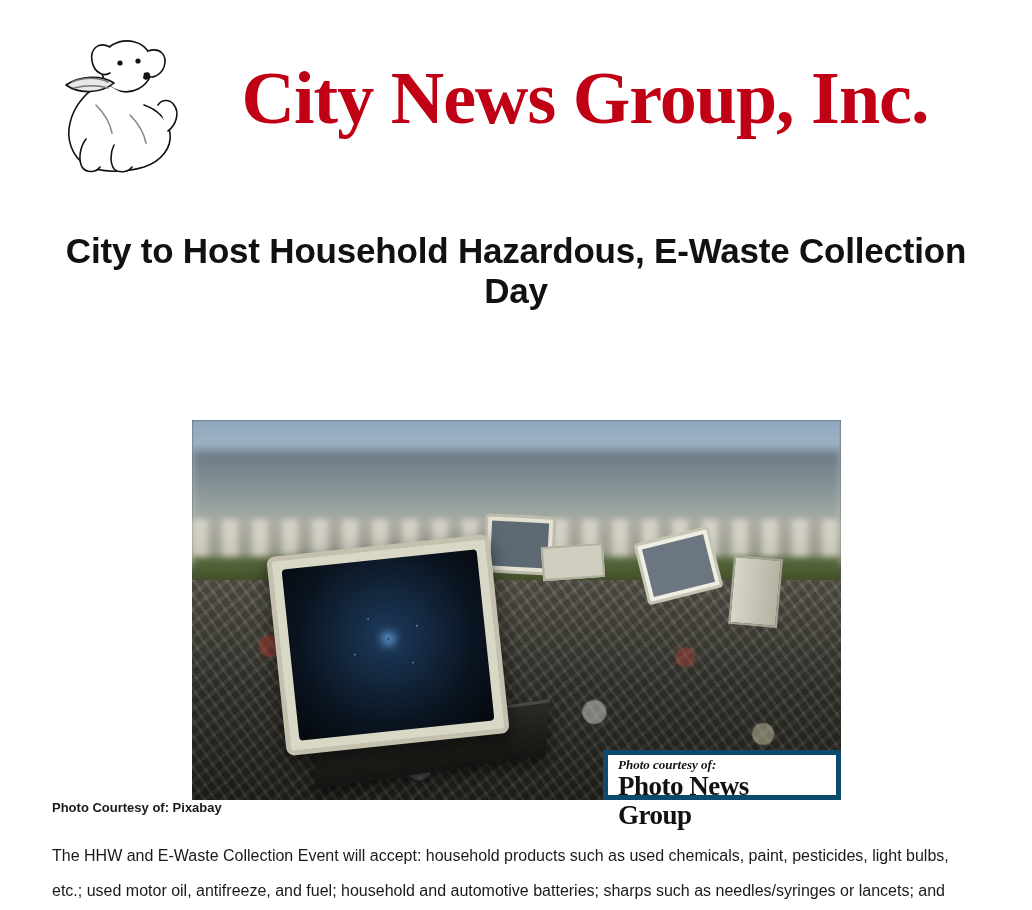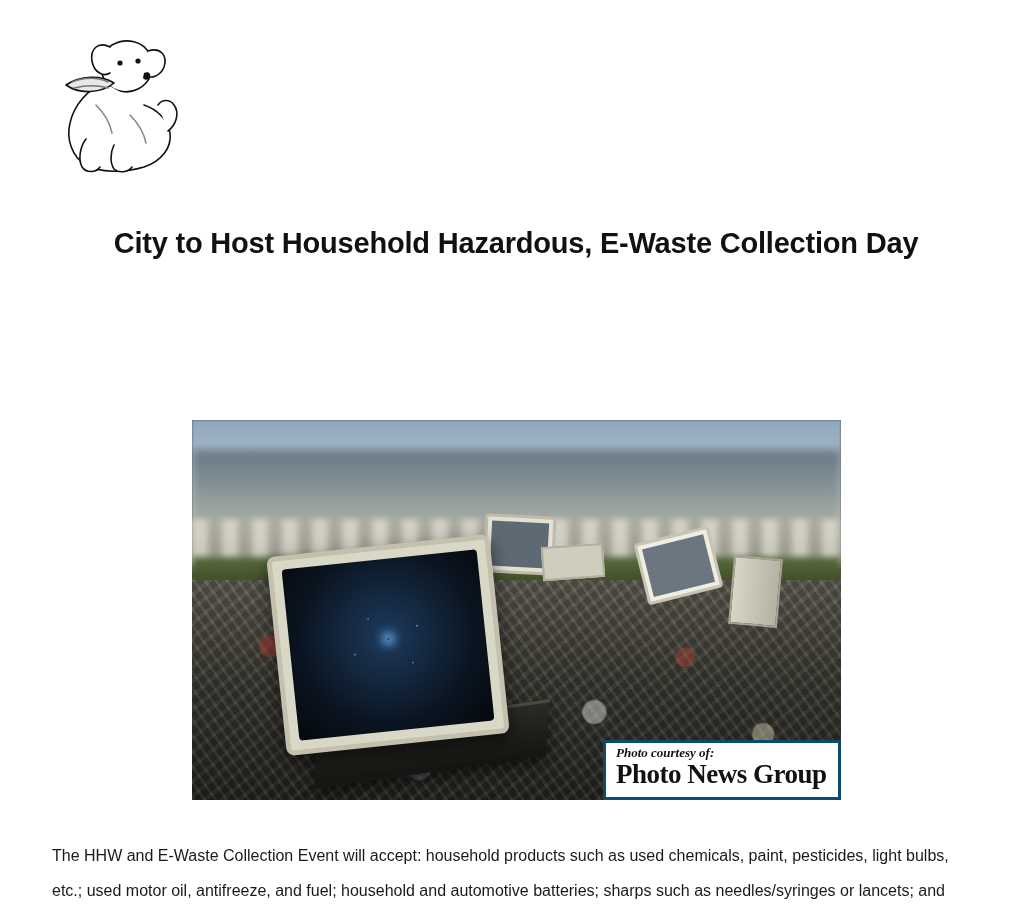--- a/index.html
+++ b/index.html
@@ -51,21 +51,21 @@
     padding-bottom: 8px;
   }
 
   
   .headline {
     position: absolute;
     left: 52px;
     top: 208px;
     width: 928px;
     text-align: center;
-    font-size: 29px;
+    font-size: 35px;
     font-weight: bold;
     color: #111111;
     letter-spacing: -0.2px;
   }
 
   
   .photo-wrap {
     position: absolute;
     left: 192px;
     top: 420px;
@@ -220,23 +220,23 @@
     background: #cfcdbe;
     border: 2px solid #b0aea0;
     transform: rotate(-4deg);
   }
 
   .photo-credit-overlay {
     position: absolute;
     right: 0;
     bottom: 0;
     width: 238px;
-    height: 60px;
+    height: 50px;
     background: #ffffff;
-    border: 3px solid #0c4a6e;
+    border: 5px solid #0c4a6e;
     padding: 3px 8px 4px 10px;
     box-sizing: border-box;
   }
   .photo-credit-overlay .small {
     font-family: "Liberation Serif", serif;
     font-weight: bold;
     font-style: italic;
     font-size: 13px;
     color: #111;
     line-height: 1.1;
@@ -298,20 +298,21 @@
 
           <path d="M14 58 C28 48 50 48 62 56 C50 66 28 68 14 58 Z" fill="#e8e8e8"></path>
           <path d="M20 55 C32 50 46 50 56 55" stroke="#777777"></path>
           <path d="M22 61 C34 58 46 58 56 61" stroke="#777777"></path>
 
           <path d="M44 78 C52 86 58 96 60 106" stroke="#888888"></path>
           <path d="M78 88 C86 96 92 106 94 116" stroke="#888888"></path>
         </g>
       </svg>
     </div>
+    <div class="masthead-title">City News Group, Inc.</div>
   </div>
 
   <h1 class="headline">City to Host Household Hazardous, E-Waste Collection Day</h1>
 
   <div class="photo-wrap">
     <div class="photo">
       <div class="sky"></div>
       <div class="hills"></div>
       <div class="town"></div>
       <div class="treeline"></div>
@@ -326,16 +327,17 @@
           <div class="crack"></div>
         </div>
       </div>
     </div>
     <div class="photo-credit-overlay">
       <div class="small">Photo courtesy of:</div>
       <div class="big">Photo News Group</div>
     </div>
   </div>
 
+  <div class="caption">Photo Courtesy of: Pixabay</div>
 
   <p class="body-text">The HHW and E-Waste Collection Event will accept: household products such as used chemicals, paint, pesticides, light bulbs, etc.; used motor oil, antifreeze, and fuel; household and automotive batteries; sharps such as needles/syringes or lancets; and electronic waste such as televisions, computers, VCRs, telephones, etc. ...</p>
 
 </div>
 
 </body></html>

